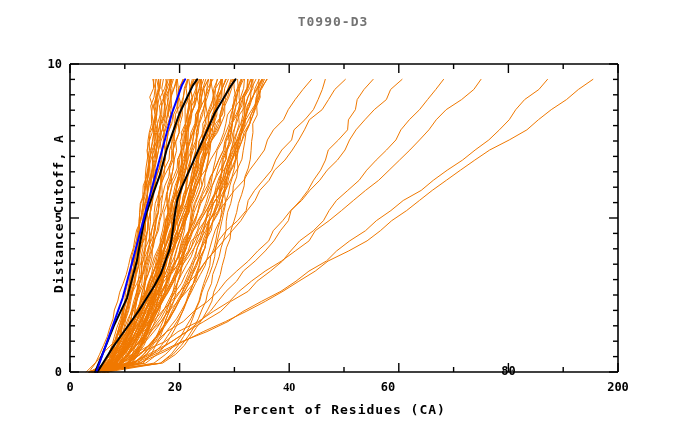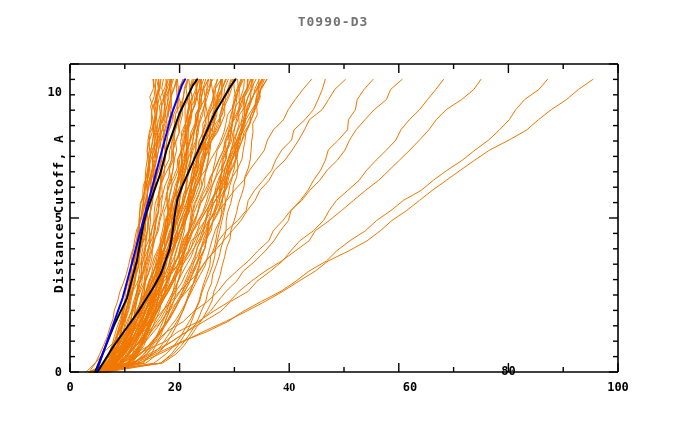--- a/index.html
+++ b/index.html
@@ -78,20 +78,21 @@
 </style>
 </head>
 <body>
 
 <div id="figure">
 
   <div class="chart-title">T0990-D3</div>
 
   <div class="y-axis-label">Distance Cutoff, A</div>
 
+  <div class="x-axis-label">Percent of Residues (CA)</div>
 
   <svg id="plot-svg" width="680" height="440">
     <g id="series-layer">
         <polyline points="93.60113965297381,372 111.45777666941902,363.1333333333333 115.55343194593237,354.26666666666665 119.01204700339144,345.4 122.26193954917233,336.5333333333333 124.01347155389249,327.6666666666667 125.93631435733056,318.8 128.9109573199889,309.93333333333334 130.81416368622558,301.06666666666666 132.74120898446063,292.2 133.41828649880995,283.3333333333333 135.48470801691298,274.4666666666667 137.09067219413265,265.6 138.89961564824196,256.73333333333335 139.50440196010808,247.86666666666667 138.88359289587393,239 141.3333972504177,230.13333333333333 142.29374622715227,221.26666666666668 141.71197158340897,212.4 143.13072188675042,203.53333333333333 145.2840815269995,194.66666666666666 144.51148454656902,185.8 146.29998957558837,176.93333333333334 147.78703220161015,168.06666666666663 149.11955067750898,159.2 147.73245161910557,150.33333333333331 147.86459577611538,141.4666666666667 149.23560722806008,132.59999999999997 151.57639142522686,123.73333333333335 151.37938332900583,114.86666666666673 152.50049133108374,106 149.72145060679117,97.13333333333327 153.55915009616982,88.26666666666665 153.3520304715119,79.40000000000003" fill="none" stroke="#F07800" stroke-width="1" stroke-linejoin="round" stroke-linecap="round"></polyline>
         <polyline points="100.03933820516423,372 122.58892399734111,363.1333333333333 125.93945997499283,354.26666666666665 129.54082273581727,345.4 131.5575840446957,336.5333333333333 133.96598173816,327.6666666666667 134.53213538666915,318.8 135.09267020569317,309.93333333333334 136.65145766526962,301.06666666666666 137.667813290735,292.2 139.68477296488987,283.3333333333333 141.39808108522135,274.4666666666667 141.66679975816373,265.6 141.11757808925722,256.73333333333335 142.96693314024432,247.86666666666667 142.4006793519416,239 144.31873154507224,230.13333333333333 143.91514395054983,221.26666666666668 146.38549960804286,212.4 148.0492288005754,203.53333333333333 147.4462381980477,194.66666666666666 147.33013590672738,185.8 150.0187080719667,176.93333333333334 149.86280271343645,168.06666666666663 149.43925360187512,159.2 150.45050408654075,150.33333333333331 152.89780685223738,141.4666666666667 153.6854853183729,132.59999999999997 153.33132012930827,123.73333333333335 152.10593343854083,114.86666666666673 150.69558132383133,106 154.0467648184541,97.13333333333327 155.09244043192393,88.26666666666665 152.8983646134642,79.40000000000003" fill="none" stroke="#F07800" stroke-width="1" stroke-linejoin="round" stroke-linecap="round"></polyline>
         <polyline points="99.0998815176675,372 109.43710713030337,363.1333333333333 113.40237121572838,354.26666666666665 117.26049175668163,345.4 120.35129250501137,336.5333333333333 121.86231554424276,327.6666666666667 123.93784250611836,318.8 126.69848060657093,309.93333333333334 129.12345643425516,301.06666666666666 130.54895388712015,292.2 131.4619615521769,283.3333333333333 132.16160135817142,274.4666666666667 134.25205058565757,265.6 134.54984490323233,256.73333333333335 137.2819478682884,247.86666666666667 137.11375597820847,239 139.23684179393513,230.13333333333333 140.15466484551547,221.26666666666668 142.06473169337312,212.4 143.10570998452908,203.53333333333333 143.7067974417049,194.66666666666666 145.58690880142564,185.8 148.3537557348877,176.93333333333334 148.77803412192551,168.06666666666663 148.04198140619087,159.2 147.01275954083792,150.33333333333331 149.13599799217775,141.4666666666667 152.14504297740766,132.59999999999997 152.9377979478171,123.73333333333335 155.32201296891432,114.86666666666673 153.27817640468743,106 156.08226252748958,97.13333333333327 158.23645707800813,88.26666666666665 158.4826470979778,79.40000000000003" fill="none" stroke="#F07800" stroke-width="1" stroke-linejoin="round" stroke-linecap="round"></polyline>
         <polyline points="104.56392839281327,372 127.72304024079773,363.1333333333333 132.38737853124414,354.26666666666665 135.48174968047007,345.4 136.8035976902123,336.5333333333333 139.04031302029966,327.6666666666667 140.2640434429032,318.8 142.34757237559148,309.93333333333334 143.7873252730186,301.06666666666666 144.69947356053876,292.2 144.06088946757944,283.3333333333333 144.88894838174684,274.4666666666667 145.15763425161708,265.6 146.76384737231325,256.73333333333335 149.33094038540725,247.86666666666667 149.37090085211452,239 149.42202544522527,230.13333333333333 150.509674639683,221.26666666666668 150.4490578261923,212.4 152.10101850690597,203.53333333333333 153.7798998418092,194.66666666666666 153.93940271850306,185.8 154.06337238482192,176.93333333333334 154.19695335940236,168.06666666666663 156.3987542504209,159.2 154.70426889863413,150.33333333333331 154.30196417219446,141.4666666666667 156.81276971894647,132.59999999999997 154.63570097404042,123.73333333333335 155.04961597461852,114.86666666666673 154.01860737350358,106 157.48770055917714,97.13333333333327 159.59119149378927,88.26666666666665 160.89630602418583,79.40000000000003" fill="none" stroke="#F07800" stroke-width="1" stroke-linejoin="round" stroke-linecap="round"></polyline>
         <polyline points="105.0885585272969,372 109.86096979513665,363.1333333333333 112.51942541551696,354.26666666666665 114.34859192837627,345.4 115.91729161689443,336.5333333333333 119.1329613100495,327.6666666666667 121.3283361629302,318.8 123.28954386416851,309.93333333333334 124.86163453270794,301.06666666666666 125.36667073690586,292.2 127.75902845451319,283.3333333333333 128.56359718834335,274.4666666666667 131.8632713502565,265.6 131.62725944588348,256.73333333333335 134.1554177411295,247.86666666666667 136.63751526632933,239 137.62738020630798,230.13333333333333 140.03234755262787,221.26666666666668 141.97471070844853,212.4 143.5834069744668,203.53333333333333 142.79409061331987,194.66666666666666 143.2052601447839,185.8 146.49134637982087,176.93333333333334 148.4537170044469,168.06666666666663 149.97341704754933,159.2 151.07895786846586,150.33333333333331 152.32620015620518,141.4666666666667 153.93810808738044,132.59999999999997 153.71436959681017,123.73333333333335 156.35077034544497,114.86666666666673 157.4828848484604,106 159.33635499256025,97.13333333333327 158.48576796050463,88.26666666666665 156.6213513656176,79.40000000000003" fill="none" stroke="#F07800" stroke-width="1" stroke-linejoin="round" stroke-linecap="round"></polyline>
         <polyline points="107.39857313854391,372 111.63912700781547,363.1333333333333 113.90368682827085,354.26666666666665 116.9181831669764,345.4 119.59802314191501,336.5333333333333 121.15885408265822,327.6666666666667 122.47144178166128,318.8 124.13843026118774,309.93333333333334 126.59337908920966,301.06666666666666 129.07732825837653,292.2 130.0415830129944,283.3333333333333 132.08761278391907,274.4666666666667 133.5977772091823,265.6 136.07629488981073,256.73333333333335 136.48140248202805,247.86666666666667 137.48956265440532,239 139.4176600646901,230.13333333333333 139.4343789012583,221.26666666666668 139.57776701766525,212.4 140.8548335338468,203.53333333333333 144.33368767954005,194.66666666666666 145.5718235914146,185.8 145.27720209541764,176.93333333333334 145.97346569224442,168.06666666666663 147.31167318285225,159.2 149.5037282774548,150.33333333333331 149.2308686678173,141.4666666666667 149.97847409849373,132.59999999999997 154.21849608410392,123.73333333333335 156.903522827418,114.86666666666673 156.90931271534794,106 156.08804701322438,97.13333333333327 155.58730908674806,88.26666666666665 155.24478523923017,79.40000000000003" fill="none" stroke="#F07800" stroke-width="1" stroke-linejoin="round" stroke-linecap="round"></polyline>
         <polyline points="102.50641436606222,372 108.02118352981317,363.1333333333333 111.01982139739258,354.26666666666665 114.38502462691737,345.4 117.19724616494493,336.5333333333333 118.71185127990772,327.6666666666667 121.75701445737371,318.8 122.60978342026898,309.93333333333334 125.55653040669239,301.06666666666666 128.05417601534617,292.2 129.70127141456607,283.3333333333333 131.0640181629995,274.4666666666667 131.61639946869877,265.6 133.99957348752656,256.73333333333335 136.16715629191498,247.86666666666667 138.0542962888154,239 138.70917188713062,230.13333333333333 138.86873195312847,221.26666666666668 139.90631929747911,212.4 140.22870603752366,203.53333333333333 143.48129684965818,194.66666666666666 146.23606924445096,185.8 147.802771323894,176.93333333333334 149.6230286033699,168.06666666666663 149.31418718212183,159.2 152.0970405269913,150.33333333333331 155.0585407327415,141.4666666666667 154.44776149617945,132.59999999999997 155.4919961382506,123.73333333333335 156.44028806467304,114.86666666666673 155.09630780158784,106 155.88572483570024,97.13333333333327 159.86235699520802,88.26666666666665 158.46578751463042,79.40000000000003" fill="none" stroke="#F07800" stroke-width="1" stroke-linejoin="round" stroke-linecap="round"></polyline>
@@ -257,21 +258,21 @@
         <line x1="618" y1="79.40000000000003" x2="613" y2="79.40000000000003" stroke="#000000" stroke-width="1.4"></line>
         <line x1="70" y1="64" x2="79" y2="64" stroke="#000000" stroke-width="1.4"></line>
         <line x1="618" y1="64" x2="609" y2="64" stroke="#000000" stroke-width="1.4"></line>
       </g>
   </svg>
 
   <div id="tick-labels">
       <div class="tick-label x" style="left: 70px; top: 380px;">0</div>
       <div class="tick-label x" style="left: 175px; top: 380px;">20</div>
       <div class="tick-label x" style="left: 289.2px; top: 380px; font-family: Liberation Serif, serif;">40</div>
-      <div class="tick-label x" style="left: 410px; top: 380px;">60</div>
+      <div class="tick-label x" style="left: 388px; top: 380px;">60</div>
       <div class="tick-label x" style="left: 508.4px; top: 364px;">80</div>
-      <div class="tick-label x" style="left: 618px; top: 380px;">100</div>
+      <div class="tick-label x" style="left: 618px; top: 380px;">200</div>
       <div class="tick-label y" style="left: 40px; top: 372px; width: 22px;">0</div>
       <div class="tick-label y" style="left: 40px; top: 218px; width: 22px;">5</div>
-      <div class="tick-label y" style="left: 40px; top: 64px; width: 22px; margin-top: 28px;">10</div>
+      <div class="tick-label y" style="left: 40px; top: 64px; width: 22px;">10</div>
     </div>
 
 </div>
 
 </body></html>

